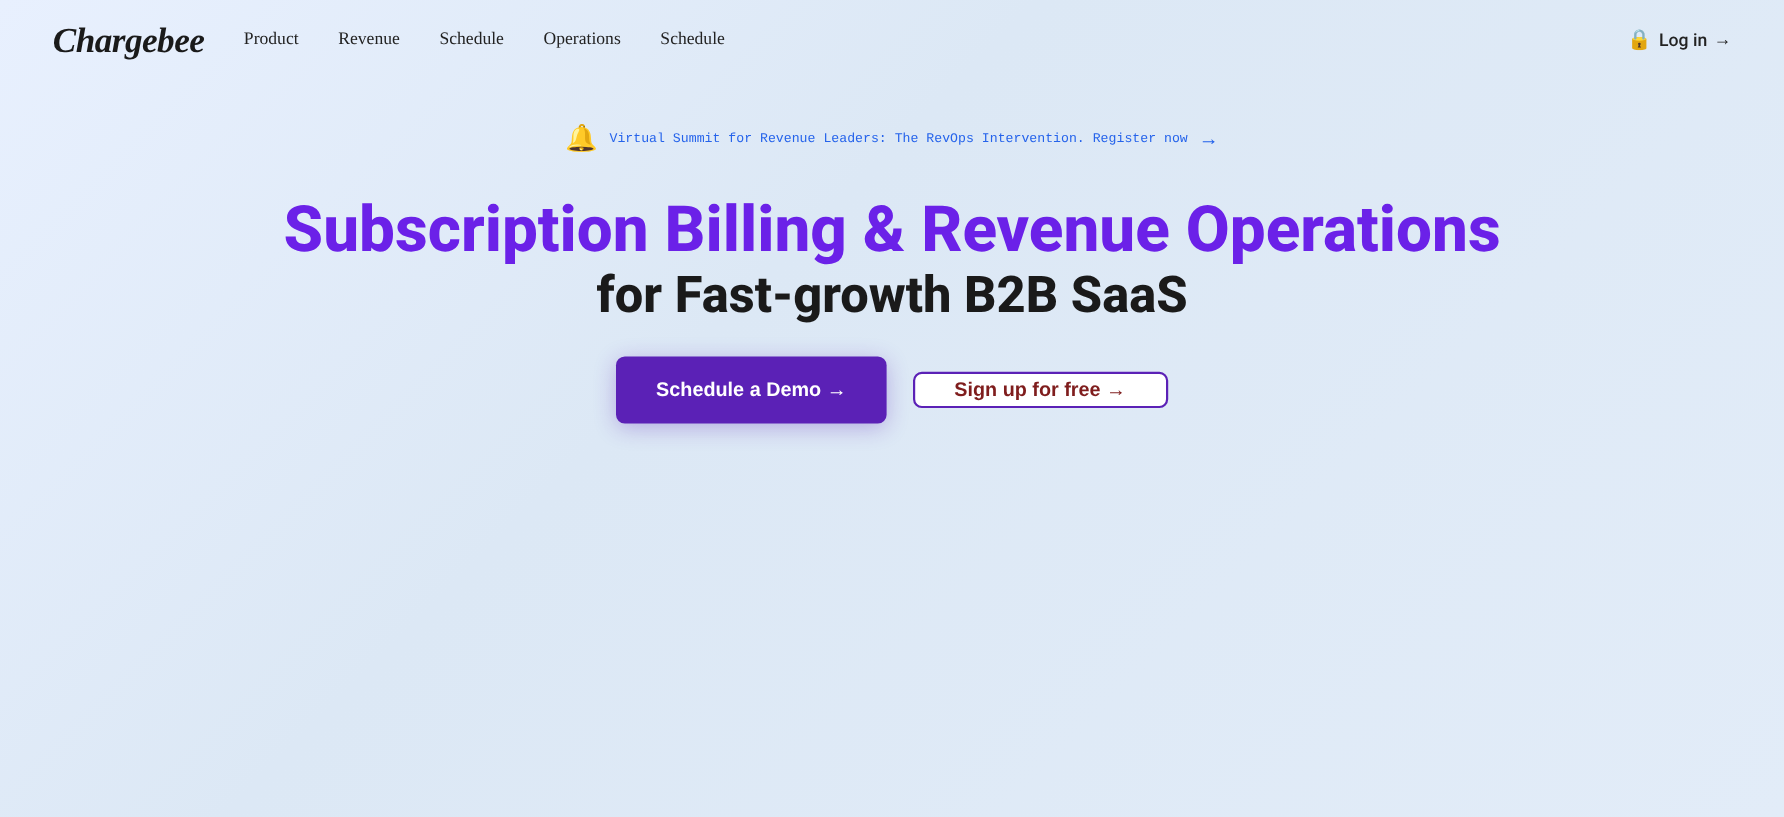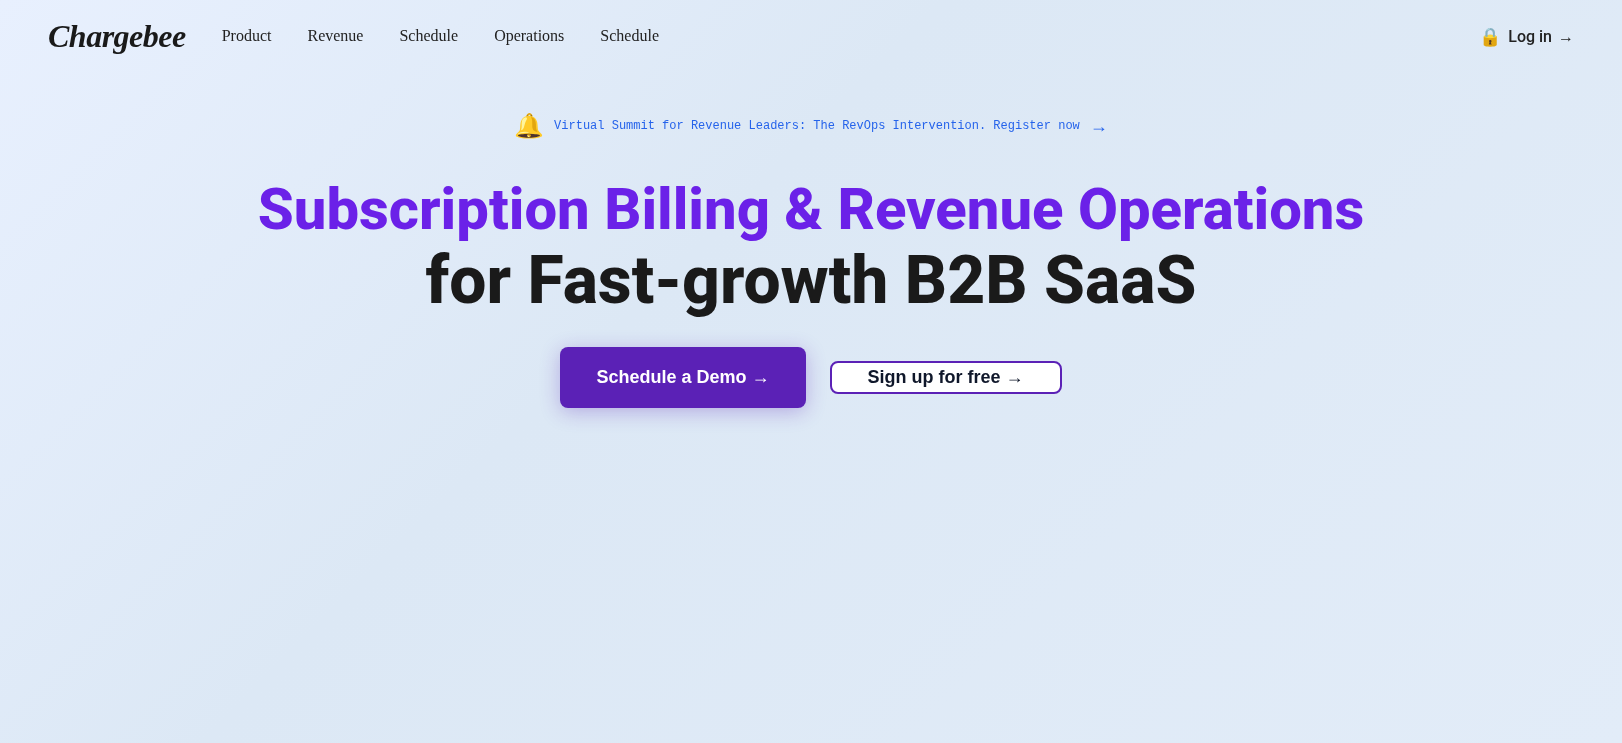--- a/index.html
+++ b/index.html
@@ -106,21 +106,21 @@
 
     .hero-title-purple {
       font-size: 58px;
       font-weight: 800;
       color: #6b21e8;
       line-height: 1.15;
       margin-bottom: 0;
     }
 
     .hero-title-black {
-      font-size: 66px;
+      font-size: 46px;
       font-weight: 800;
       color: #1a1a1a;
       line-height: 1.15;
       margin-bottom: 28px;
     }
 
     .hero-subtitle {
       font-size: 20px;
       color: #444;
       line-height: 1.6;
@@ -144,21 +144,21 @@
       font-weight: 600;
       cursor: pointer;
       display: flex;
       align-items: center;
       gap: 10px;
       box-shadow: 0 4px 20px rgba(91, 33, 182, 0.3);
     }
 
     .btn-signup {
       background: #fff;
-      color: #0f172a;
+      color: #7f1d1d;
       border: 2px solid #5b21b6;
       border-radius: 8px;
       padding: 4px 36px;
       font-size: 18px;
       font-weight: 600;
       cursor: pointer;
       display: flex;
       align-items: center;
       gap: 10px;
     }

